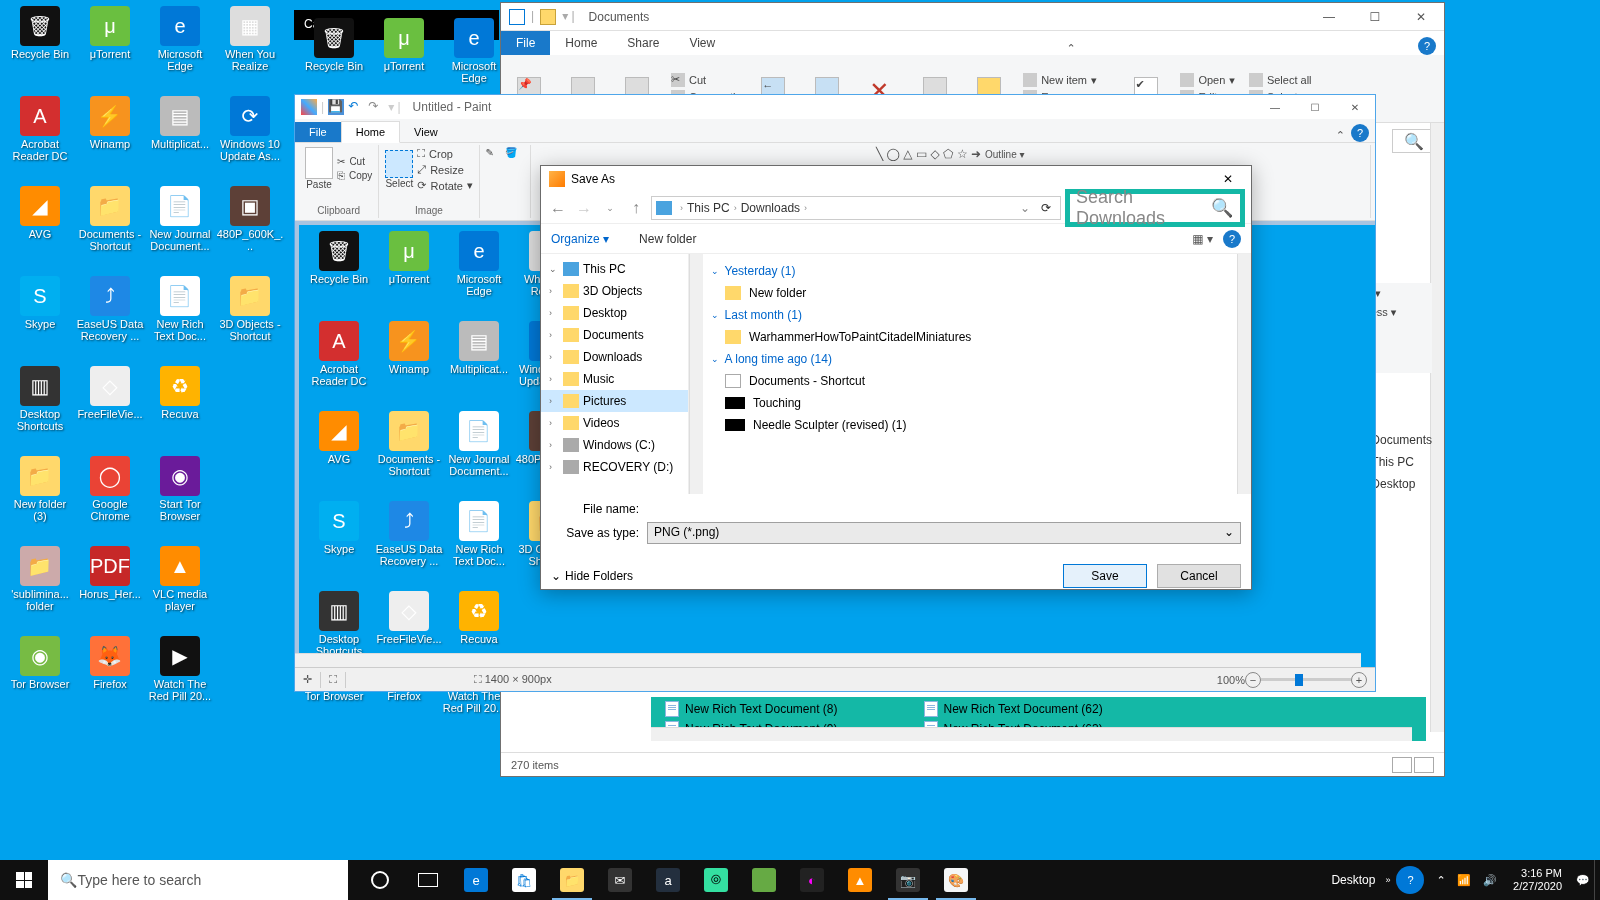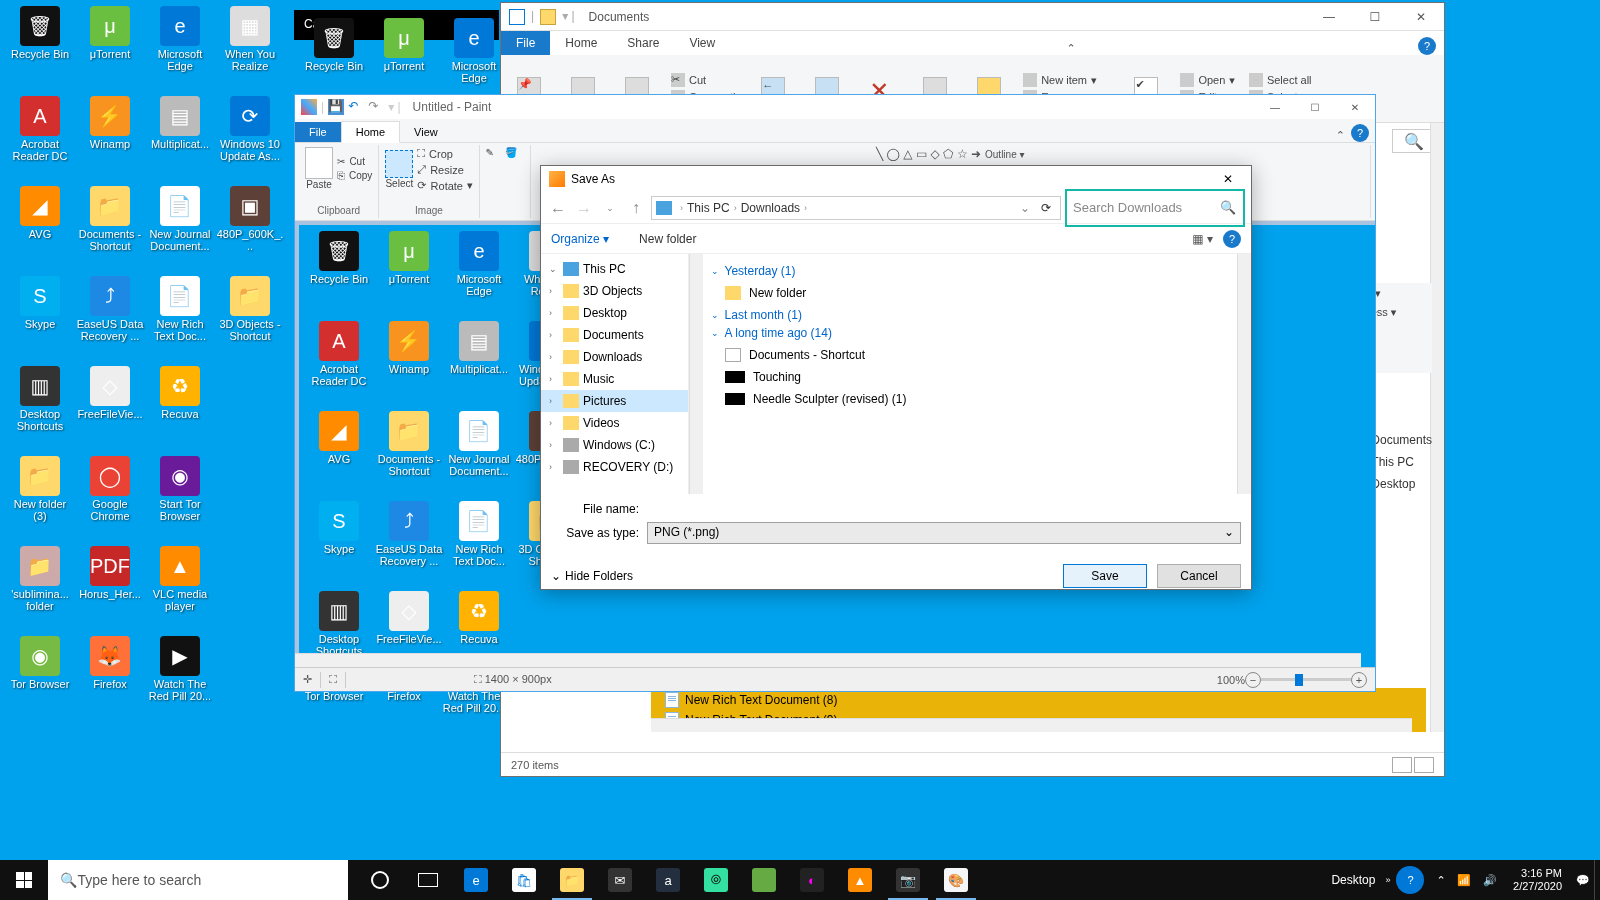--- a/index.html
+++ b/index.html
@@ -88,21 +88,21 @@
 .saveas { position:absolute; left:540px; top:165px; width:712px; height:425px; background:#fff; border:1px solid #6b6b6b; z-index:200; box-shadow:0 4px 20px rgba(0,0,0,.3); }
 .sa-title { height:26px; display:flex; align-items:center; padding:0 8px; font-size:12px;text-align:right; }
 .sa-title .ic { width:16px; height:16px; background:linear-gradient(135deg,#ffb347,#ff7b00); margin-right:6px; }
 .sa-title .close { margin-left:auto; width:30px; height:20px; display:flex; align-items:center; justify-content:center; }
 .sa-nav { height:32px; display:flex; align-items:center; padding:0 6px; gap:4px; border-bottom:1px solid #eee; }
 .sa-nav .arr { width:22px; height:22px; display:flex; align-items:center; justify-content:center; color:#888; }
 .sa-addr { flex:1; height:24px; border:1px solid #ccc; display:flex; align-items:center; font-size:12px; padding:0 4px; color:#333; }
 .sa-addr .pc-ic { width:16px; height:14px; background:#4aa3df; margin-right:4px; }
 .sa-addr .chev { margin:0 4px; color:#888; font-size:9px; }
 .sa-addr .ref { margin-left:6px; width:20px; text-align:center; }
-.sa-searchb { width:180px; height:38px; border:2px solid #14b8a6; display:flex; align-items:center; padding:0 6px; font-size:13px; color:#888; }
+.sa-searchb { width:180px; height:38px; border:5px solid #14b8a6; display:flex; align-items:center; padding:0 6px; font-size:18px; color:#888; }
 .sa-toolbar { height:30px; display:flex; align-items:center; padding:0 10px; font-size:12px; color:#0066cc; border-bottom:1px solid #eee; }
 .sa-toolbar .nf { margin-left:30px; color:#333; }
 .sa-toolbar .right { margin-left:auto; display:flex; gap:10px; align-items:center; }
 .sa-toolbar .hq { width:18px; height:18px; border-radius:50%; background:#1979ca; color:#fff; font-size:11px; display:flex; align-items:center; justify-content:center; }
 .sa-body { display:flex; height:240px; }
 .sa-tree { width:148px; border-right:1px solid #eee; font-size:12px; overflow-y:auto; padding:4px 0; }
 .sa-tree .row { display:flex; align-items:center; padding:2px 4px 2px 8px; gap:4px; height:22px; }
 .sa-tree .row.sel { background:#cce8ff; }
 .sa-tree .exp { width:10px; font-size:9px; color:#666; }
 .sa-tree .tic { width:16px; height:14px; background:#ffd86b; }
@@ -463,30 +463,40 @@
   <div class="ex-search">🔍</div>
 
   <div class="ex-body">
     <div style="flex:1"></div>
     <div class="ex-files" style="position:absolute;right:16px;top:166px;bottom:44px;display:block">
       
     </div>
     <div class="scrollbar-v" style="position:absolute;right:0;top:120px;bottom:44px"></div>
   </div>
 
-  <div style="position:absolute;left:150px;bottom:44px;right:18px;background:#eab308">
+  <div style="position:absolute;left:150px;bottom:35px;right:18px;background:#14b8a6">
     <div style="display:flex;gap:60px;font-size:12px;padding:2px 10px">
       <div id="ex-col1" class="file-col">
           <div class="file-item">
             <div class="file-ic"></div>
             <span>New Rich Text Document (8)</span>
           </div>
           <div class="file-item">
             <div class="file-ic"></div>
             <span>New Rich Text Document (9)</span>
+          </div>
+        </div>
+      <div id="ex-col3" class="file-col">
+          <div class="file-item">
+            <div class="file-ic"></div>
+            <span>New Rich Text Document (62)</span>
+          </div>
+          <div class="file-item">
+            <div class="file-ic"></div>
+            <span>New Rich Text Document (63)</span>
           </div>
         </div>
     </div>
     <div class="scrollbar-h"></div>
   </div>
 
   <div class="ex-status">
     <span>270 items</span>
     <div class="view-ic">
         <div></div>
@@ -803,20 +813,24 @@
         </div>
       </div>
     <div class="scrollbar-v"></div>
     <div class="sa-list" id="sa-list">
         <div class="grp"><span class="ar">⌄</span>Yesterday (1)</div>
         <div class="it">
           <div class="fic f"></div>
           <span>New folder</span>
         </div>
         <div class="grp"><span class="ar">⌄</span>Last month (1)</div>
+        <div class="it">
+          <div class="fic f"></div>
+          <span>WarhammerHowToPaintCitadelMiniatures</span>
+        </div>
         <div class="grp"><span class="ar">⌄</span>A long time ago (14)</div>
         <div class="it">
           <div class="fic sc"></div>
           <span>Documents - Shortcut</span>
         </div>
         <div class="it">
           <div class="fic blk"></div>
           <span>Touching</span>
         </div>
         <div class="it">

